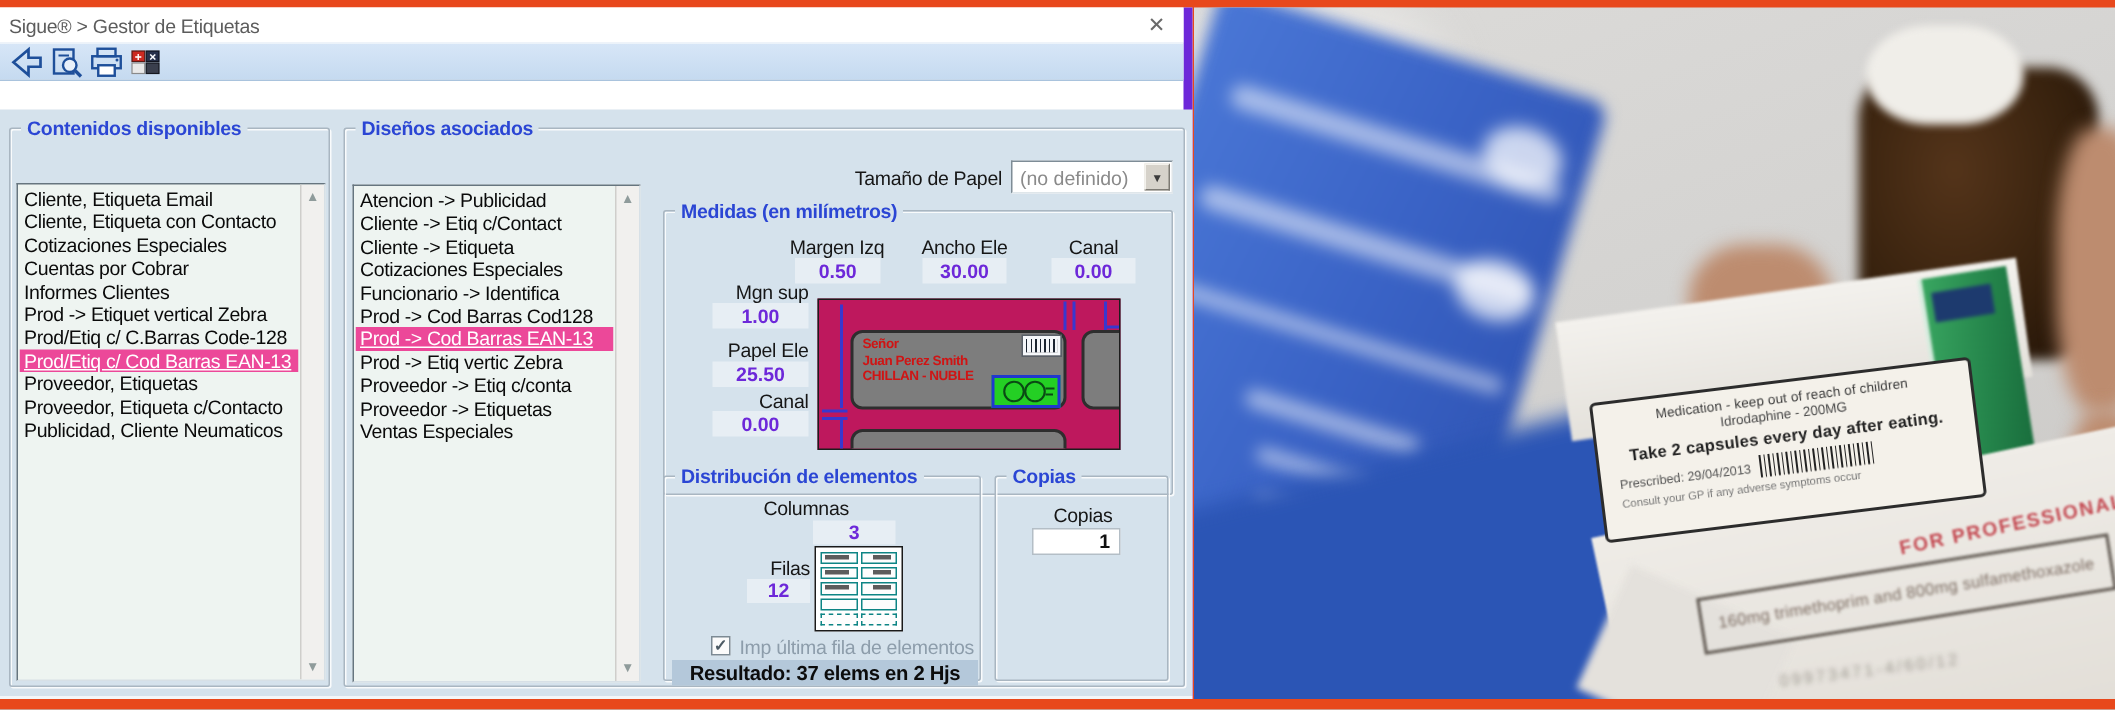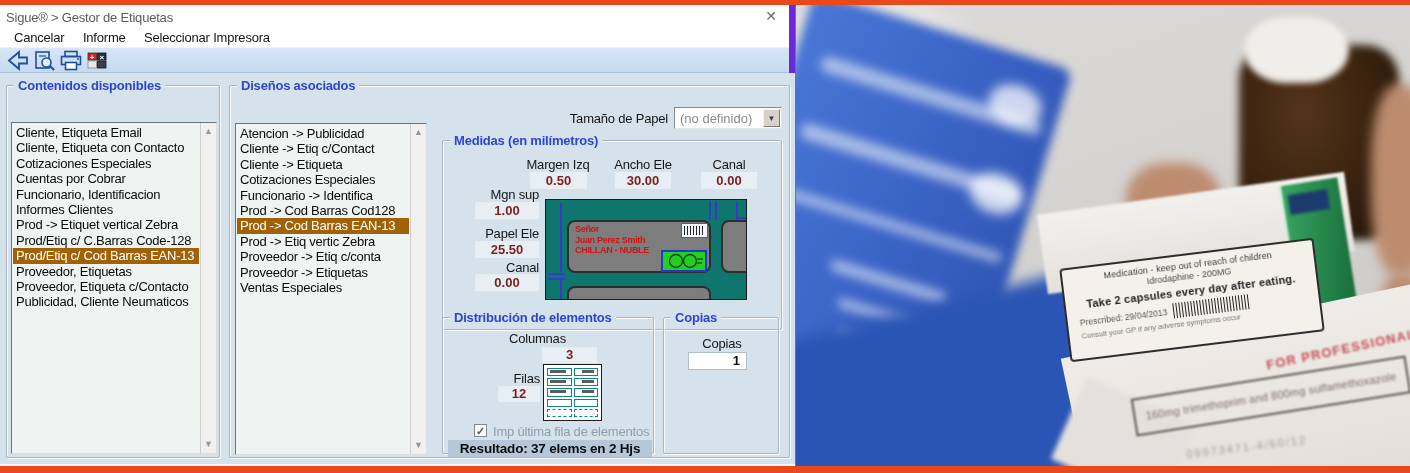--- a/index.html
+++ b/index.html
@@ -20,36 +20,36 @@
 
   
   .groupbox { position:absolute; border:1px solid #a9b6c1; border-radius:2px;
               box-shadow:inset 1px 1px 0 rgba(255,255,255,.85), 1px 1px 0 rgba(255,255,255,.85); }
   .legend { position:absolute; top:-8px; left:7px; background:#d5e2ec; padding:0 4px; font-size:13px; font-weight:bold; color:#2b46d4; letter-spacing:-0.2px; white-space:nowrap;text-align:center; }
 
   
   .listbox { position:absolute; background:#eef4f1; border:1px solid; border-color:#66757f #d7e0e6 #d7e0e6 #66757f; overflow:hidden; }
   .list-inner { position:absolute; left:1px; top:2px; right:17px; bottom:2px; overflow:hidden; }
   .list-item { font-size:13px; line-height:15.4px; color:#0a0a0a; padding-left:3px; letter-spacing:-0.25px; white-space:nowrap; }
-  .list-item.selected { background:#a16207; color:#fff; }
+  .list-item.selected { background:#ec4899; color:#fff;text-decoration:underline; }
   .vscroll { position:absolute; top:0; right:0; width:16px; bottom:0; background:#f1f0ee; border-left:1px solid #cfcecb; }
   .vscroll .arr { position:absolute; left:0; width:100%; height:15px; text-align:center; font-size:9px; line-height:15px; color:#8f9b9b; }
   .vscroll .arr.up { top:1px; } .vscroll .arr.dn { bottom:1px; }
 
   
   .lbl { position:absolute; font-size:13px; color:#161616; letter-spacing:-0.2px; white-space:nowrap; }
-  .field { position:absolute; background:#e7eef4; font-size:13px; font-weight:bold; color:#7f1d1d; text-align:center; line-height:17px; }
+  .field { position:absolute; background:#e7eef4; font-size:13px; font-weight:bold; color:#6d28d9; text-align:center; line-height:17px; }
 
   
   .dropdown { position:absolute; width:108px; height:22px; background:#fff; border:1px solid; border-color:#7e8c96 #dfe6ea #dfe6ea #7e8c96; }
   .dropdown .val { position:absolute; left:5px; top:3px; font-size:13px; color:#8a8a8a; }
   .dropdown .btn { position:absolute; right:1px; top:1px; bottom:1px; width:17px; background:#d6d2ca; border:1px solid; border-color:#f3f1ec #7d7a73 #7d7a73 #f3f1ec; font-size:8px; color:#3c3c3c; text-align:center; line-height:17px; }
 
   
-  .preview { position:absolute; left:102px; top:58px; width:202px; height:101px; background:#0f766e; border:1px solid #1c1c1c; overflow:hidden; }
+  .preview { position:absolute; left:102px; top:58px; width:202px; height:101px; background:#be185d; border:1px solid #1c1c1c; overflow:hidden; }
   .bluemark { position:absolute; background:#3838cf; }
   .glabel { position:absolute; background:#7d7d7d; border:2px solid #2e2e2e; border-radius:8px; }
   .glabel-text { position:absolute; left:6px; top:2px; font-size:9px; line-height:10.5px; font-weight:bold; color:#d01414; letter-spacing:-0.3px; white-space:nowrap; }
   .pbarcode { position:absolute; background:repeating-linear-gradient(90deg,#1b2430 0 1px,#f5f7fa 1px 3px); border:2px solid #f5f7fa; outline:1px solid #5a6068; }
   .greenbox { position:absolute; background:#24cf24; border:2px solid #2038cf; }
 
   
   .grid-icon { position:absolute; background:#fff; border:1px solid #1a1a1a; display:grid; grid-template-columns:1fr 1fr; grid-auto-rows:1fr; gap:2px; padding:3px; }
   .gcell { border:1.5px solid #0e8585; background:#fdfdfd; position:relative; }
   .gcell.c::before { content:""; position:absolute; left:2px; top:1px; width:70%; height:3px; background:#5c5c5c; }
@@ -98,25 +98,20 @@
 
 <div class="screen">
 
   <div class="window">
 
     <div class="titlebar">
       <span class="title-text">Sigue® &gt; Gestor de Etiquetas</span>
       <span class="close-btn">✕</span>
     </div>
 
-    <div class="menubar">
-      <span class="menu-item">Cancelar</span>
-      <span class="menu-item">Informe</span>
-      <span class="menu-item">Seleccionar Impresora</span>
-    </div>
 
     <div class="toolbar">
       <span class="tool-btn" style="left:7px;">
         <svg width="24" height="21" viewBox="0 0 24 21">
             <polygon points="12,2 2,10.5 12,19 12,13.5 20,13.5 20,7.5 12,7.5" fill="none" stroke="#1e4f9a" stroke-width="1.8"></polygon>
           </svg>
       </span>
       <span class="tool-btn" style="left:33px;">
         <svg width="24" height="21" viewBox="0 0 24 21">
             <rect x="3" y="2" width="13" height="16" fill="none" stroke="#1e4f9a" stroke-width="1.6"></rect>
@@ -149,21 +144,20 @@
 
       <div class="groupbox" style="left:6px; top:12px; width:214px; height:373px;">
         <span class="legend">Contenidos disponibles</span>
       </div>
       <div class="listbox" style="left:11px; top:49px; width:206px; height:332px;">
         <div class="list-inner">
             <div class="list-item">Cliente, Etiqueta Email</div>
             <div class="list-item">Cliente, Etiqueta con Contacto</div>
             <div class="list-item">Cotizaciones Especiales</div>
             <div class="list-item">Cuentas por Cobrar</div>
-            <div class="list-item">Funcionario, Identificacion</div>
             <div class="list-item">Informes Clientes</div>
             <div class="list-item">Prod -&gt; Etiquet vertical Zebra</div>
             <div class="list-item">Prod/Etiq c/ C.Barras Code-128</div>
             <div class="list-item selected">Prod/Etiq c/ Cod Barras EAN-13</div>
             <div class="list-item">Proveedor, Etiquetas</div>
             <div class="list-item">Proveedor, Etiqueta c/Contacto</div>
             <div class="list-item">Publicidad, Cliente Neumaticos</div>
           </div>
         <div class="vscroll">
           <div class="arr up">▲</div>

